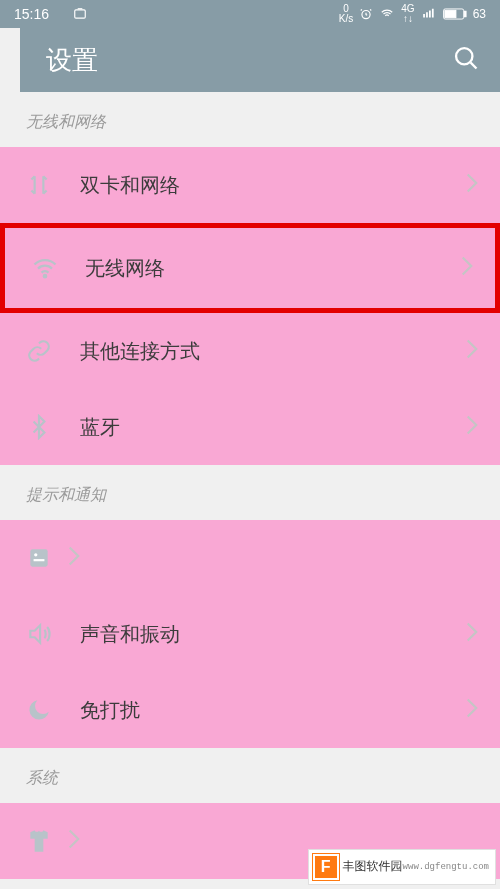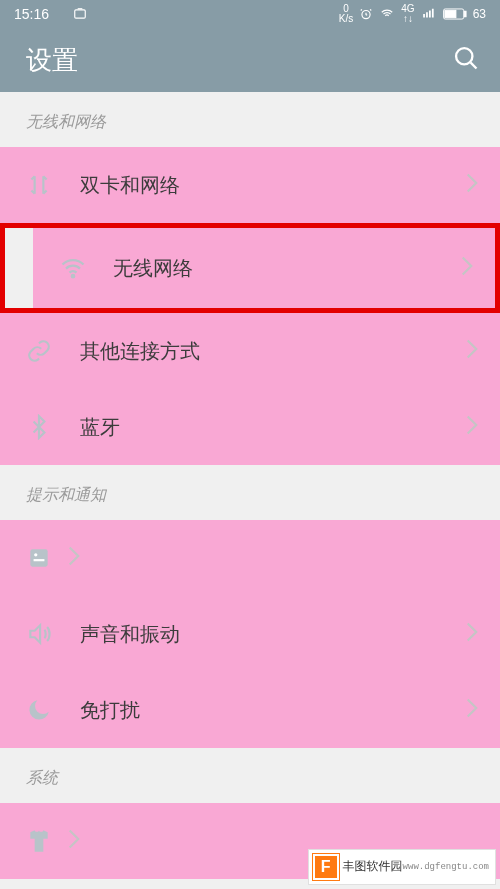--- a/index.html
+++ b/index.html
@@ -27,20 +27,21 @@
     .net-ind { font-size: 10px; line-height: 10px; text-align: center; }
     .net-ind span { display: block; }
     .appbar {
       display: flex;
       justify-content: space-between;
       align-items: center;
       height: 64px;
       padding: 0 20px 0 26px;
       background: #879ca6;
       color: #fff;
+      margin-left: 20px;
     }
     .appbar-title { font-size: 26px; font-weight: 400; }
     .search-btn { cursor: pointer; }
     .content { background: #f0f0f0; }
     .section-header {
       padding: 20px 26px 14px;
       color: #9a9a9a;
       font-size: 16px;
       font-style: italic;
     }
@@ -63,21 +64,20 @@
       flex: 1;
       font-size: 20px;
       color: #3c3c3c;
       padding-left: 12px;
     }
     .item .chev {
       color: #c5c5c5;
     }
     .highlight-wrap {
       border: 5px solid #e30000;
-      padding-left: 28px;
     }
     .watermark {
       position: absolute;
       right: 4px;
       bottom: 4px;
       display: flex;
       align-items: center;
       background: #fff;
       padding: 4px 6px 4px 4px;
       border: 1px solid #e0e0e0;

